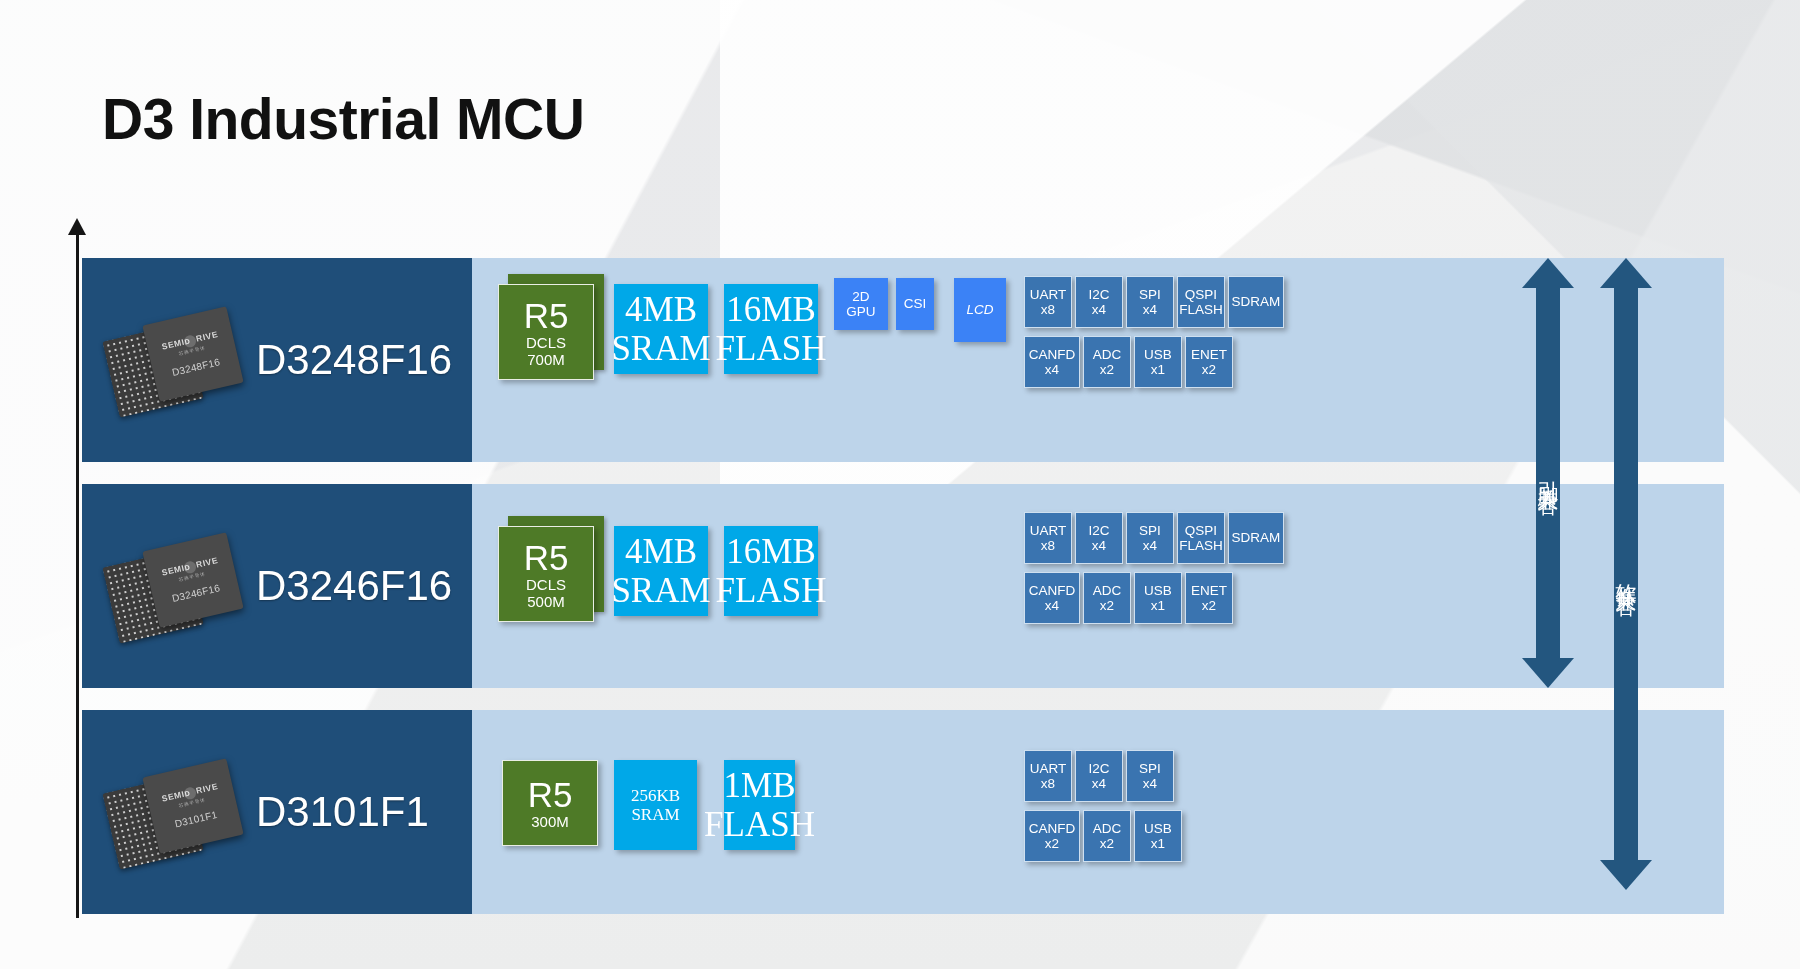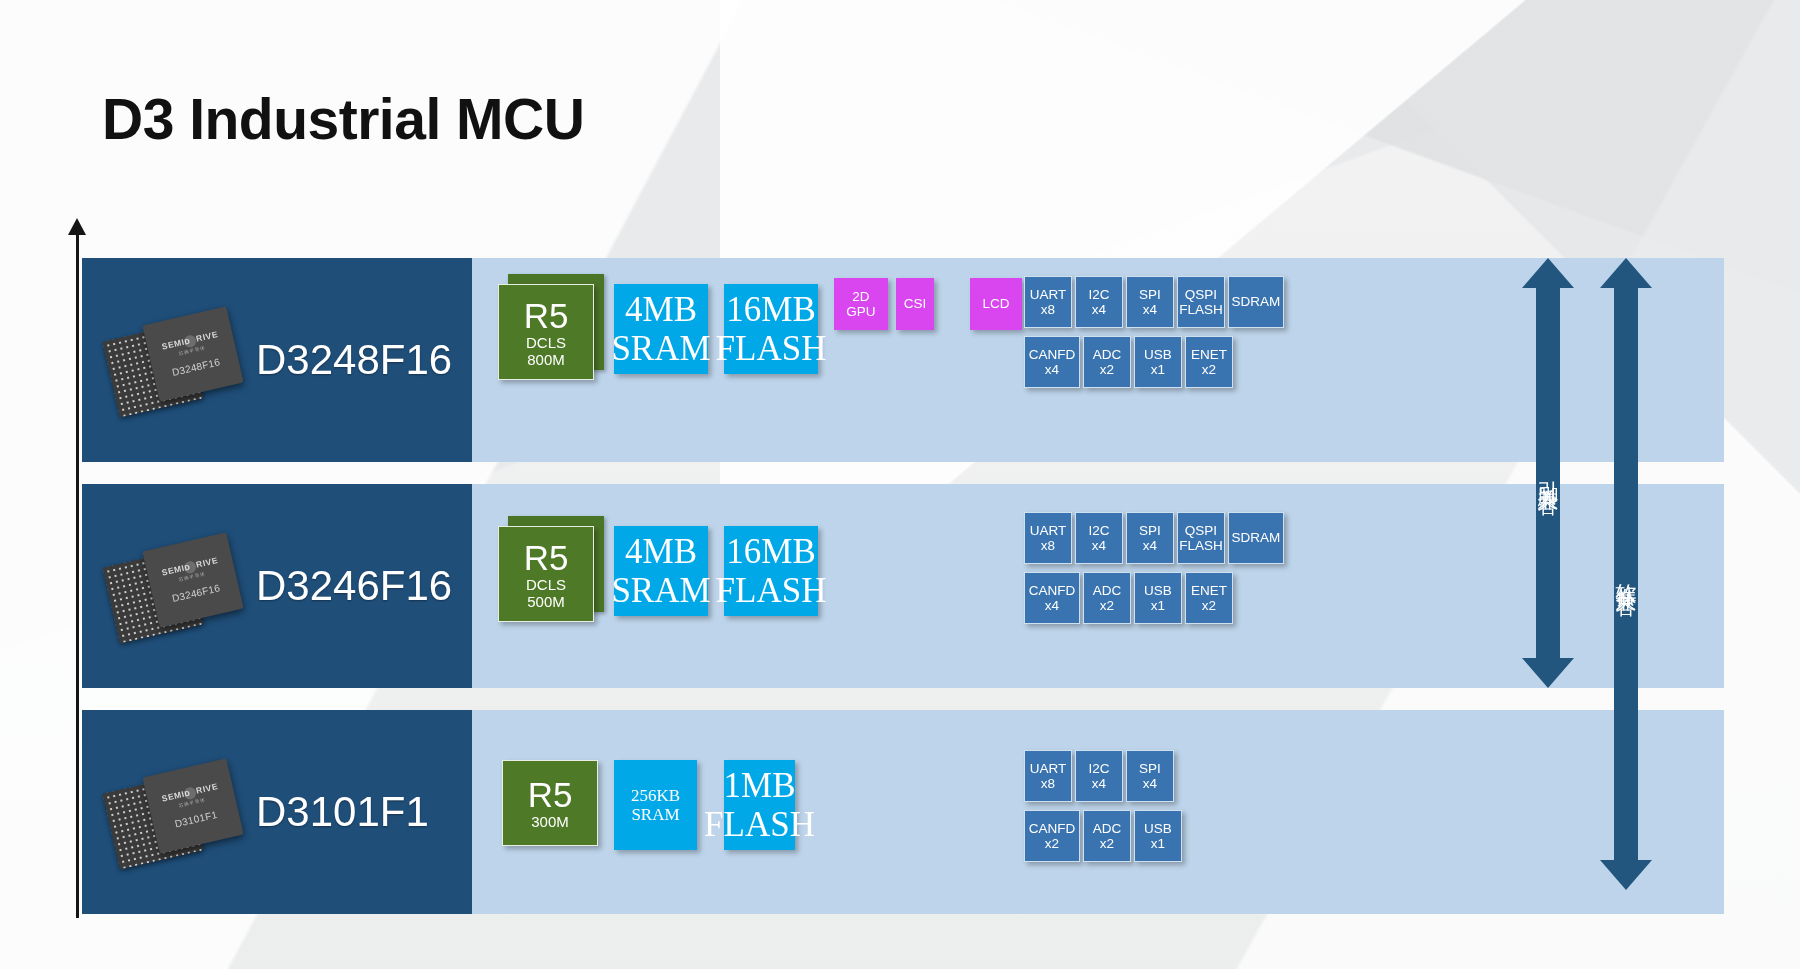--- a/index.html
+++ b/index.html
@@ -61,21 +61,21 @@
   .part-name{color:#fff;font-size:42px;margin-left:26px;white-space:nowrap;
     text-shadow:0 1px 2px rgba(0,0,0,.35);}
 
   
   .blk{position:absolute;box-sizing:border-box;display:flex;flex-direction:column;
     align-items:center;justify-content:center;color:#fff;text-align:center;
     box-shadow:3px 3px 5px rgba(0,0,0,.28);line-height:1.12;}
   .blk.core{background:#4e7a27;border:1px solid #e9eee4;}
   .blk.core-shadow{background:#4b7526;box-shadow:2px 2px 4px rgba(0,0,0,.3);}
   .blk.mem{background:#00a8e8;font-family:Liberation Serif, serif;}
-  .blk.media{background:#d946ef;}
+  .blk.media{background:#3b82f6;}
   .blk.periph{background:#3a74b0;border:1px solid #cfe0f0;}
   .big{font-size:35px;}
   .mid{font-size:17px;}
   .small{font-size:15px;}
   .tiny{font-size:13.5px;}
 
   
   .arrow{position:absolute;width:52px;display:flex;flex-direction:column;
     align-items:center;}
   .arrow .head{width:0;height:0;border-left:26px solid transparent;
@@ -109,38 +109,38 @@
             <div class="pn">D3248F16</div>
           </div>
         </div>
         <div class="part-name">D3248F16</div>
       </div>
       <div class="row-body">
         <div class="blk core-shadow" style="left: 36px; top: 16px; width: 96px; height: 96px;"></div>
         <div class="blk core" style="left: 26px; top: 26px; width: 96px; height: 96px;">
           <div class="big">R5</div>
           <div class="small">DCLS</div>
-          <div class="small">800M</div>
+          <div class="small">700M</div>
         </div>
         <div class="blk mem" style="left: 142px; top: 26px; width: 94px; height: 90px;">
           <div class="big">4MB</div>
           <div class="big">SRAM</div>
         </div>
         <div class="blk mem" style="left: 252px; top: 26px; width: 94px; height: 90px;">
           <div class="big">16MB</div>
           <div class="big">FLASH</div>
         </div>
         <div class="blk media" style="left: 362px; top: 20px; width: 54px; height: 52px;">
           <div class="tiny">2D</div>
           <div class="tiny">GPU</div>
         </div>
         <div class="blk media" style="left: 424px; top: 20px; width: 38px; height: 52px;">
           <div class="tiny">CSI</div>
         </div>
-        <div class="blk media" style="left: 498px; top: 20px; width: 52px; height: 52px;">
+        <div class="blk media" style="left: 482px; top: 20px; width: 52px; height: 64px; font-style: italic;">
           <div class="tiny">LCD</div>
         </div>
         <div class="blk periph" style="left: 552px; top: 18px; width: 48px; height: 52px;">
           <div class="tiny">UART</div>
           <div class="tiny">x8</div>
         </div>
         <div class="blk periph" style="left: 603px; top: 18px; width: 48px; height: 52px;">
           <div class="tiny">I2C</div>
           <div class="tiny">x4</div>
         </div>

